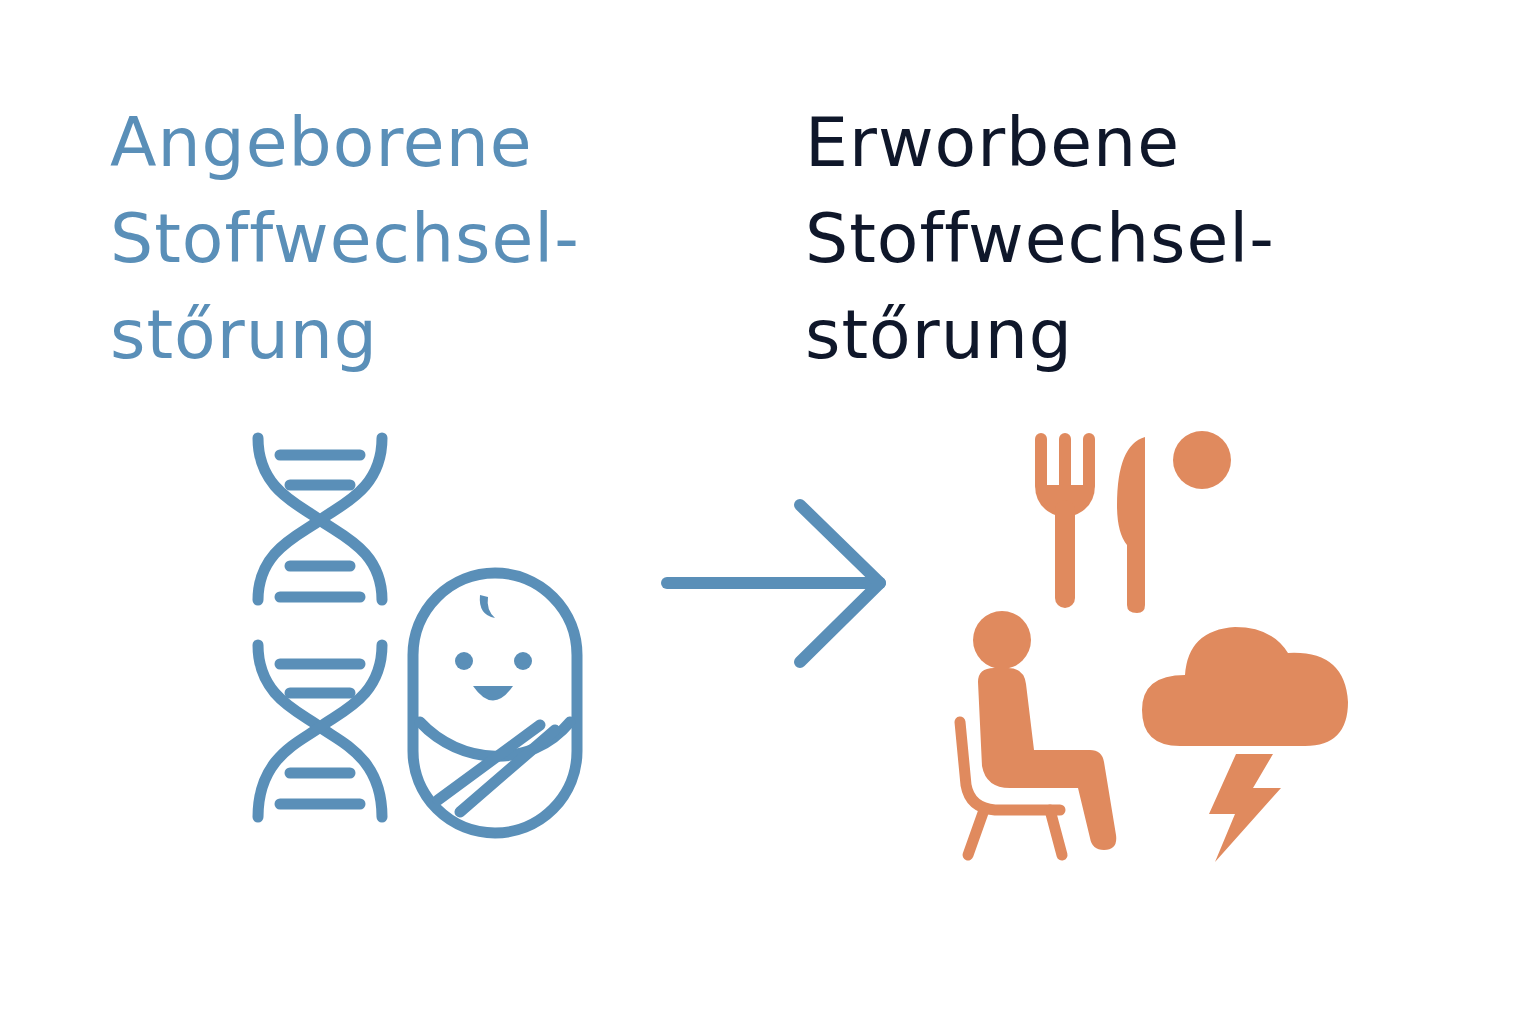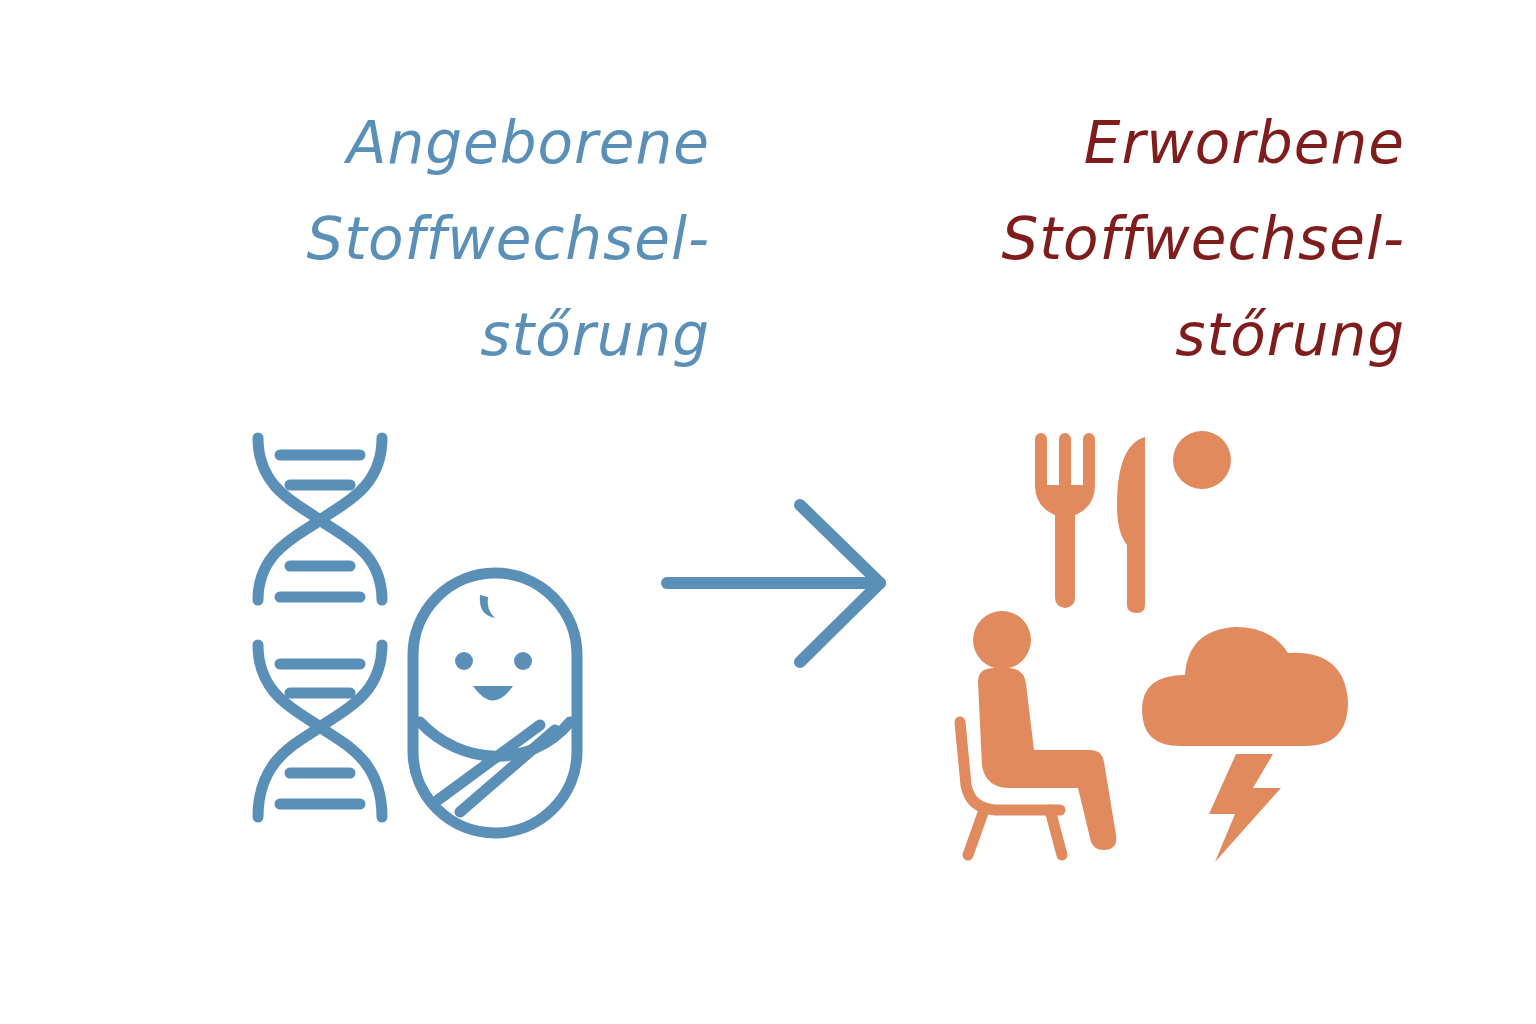--- a/index.html
+++ b/index.html
@@ -1,32 +1,32 @@
 <!DOCTYPE html>
 <html><head>
 <meta charset="utf-8">
 <style>
   html, body { margin:0; padding:0; background:#ffffff; }
   body { width:1536px; height:1024px; position:relative; overflow:hidden; font-family:"DejaVu Sans", sans-serif; }
-  .title { position:absolute; text-align:right; font-size:58px; line-height:96px; font-weight:normal; letter-spacing:1px;font-style:italic; }
+  .title { position:absolute; text-align:left; font-size:68px; line-height:96px; font-weight:normal; letter-spacing:1px; }
   .title div { white-space:nowrap; }
   #title-left { left:110px; width:600px; top:95px; }
   #title-right { left:805px; width:600px; top:95px; }
   svg { position:absolute; overflow:visible; }
 </style>
 </head>
 <body>
 
 <div id="title-left" class="title" style="color:#5a8fb8;">
   <div>Angeborene</div>
   <div>Stoffwechsel-</div>
   <div>stőrung</div>
 </div>
 
-<div id="title-right" class="title" style="color:#7f1d1d;">
+<div id="title-right" class="title" style="color:#0f172a;">
   <div>Erworbene</div>
   <div>Stoffwechsel-</div>
   <div>stőrung</div>
 </div>
 
 <svg style="left:240px;top:420px;" width="160" height="220" viewBox="0 0 160 220">
   <g fill="none" stroke="#5a8fb8" stroke-width="11" stroke-linecap="round">
     <path d="M18 18 C18 70 60 85 80 100 C100 115 142 130 142 180"></path>
     <path d="M142 18 C142 70 100 85 80 100 C60 115 18 130 18 180"></path>
     <line x1="40" y1="35" x2="120" y2="35"></line>

